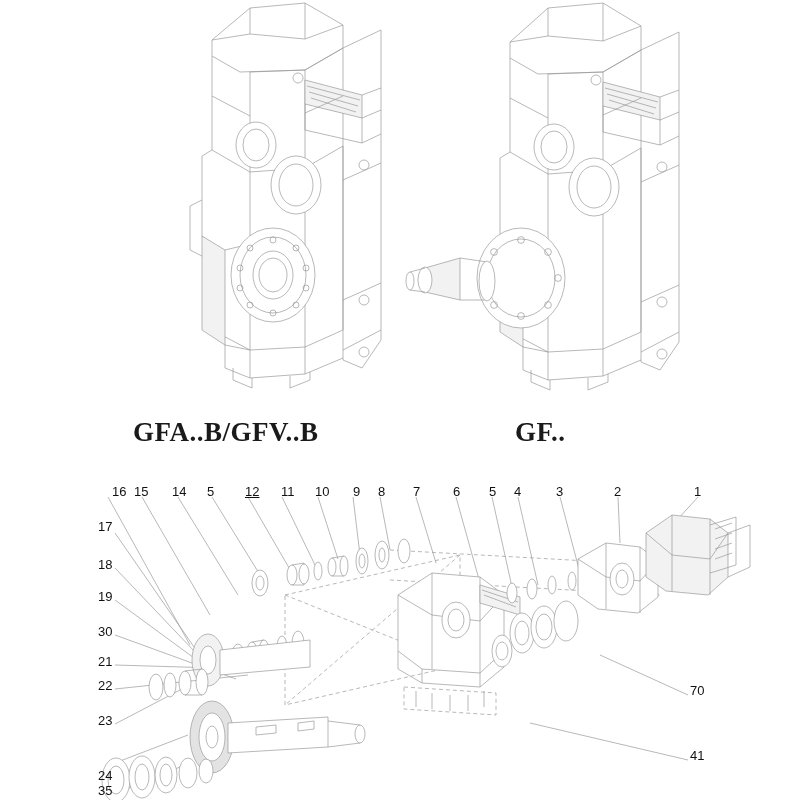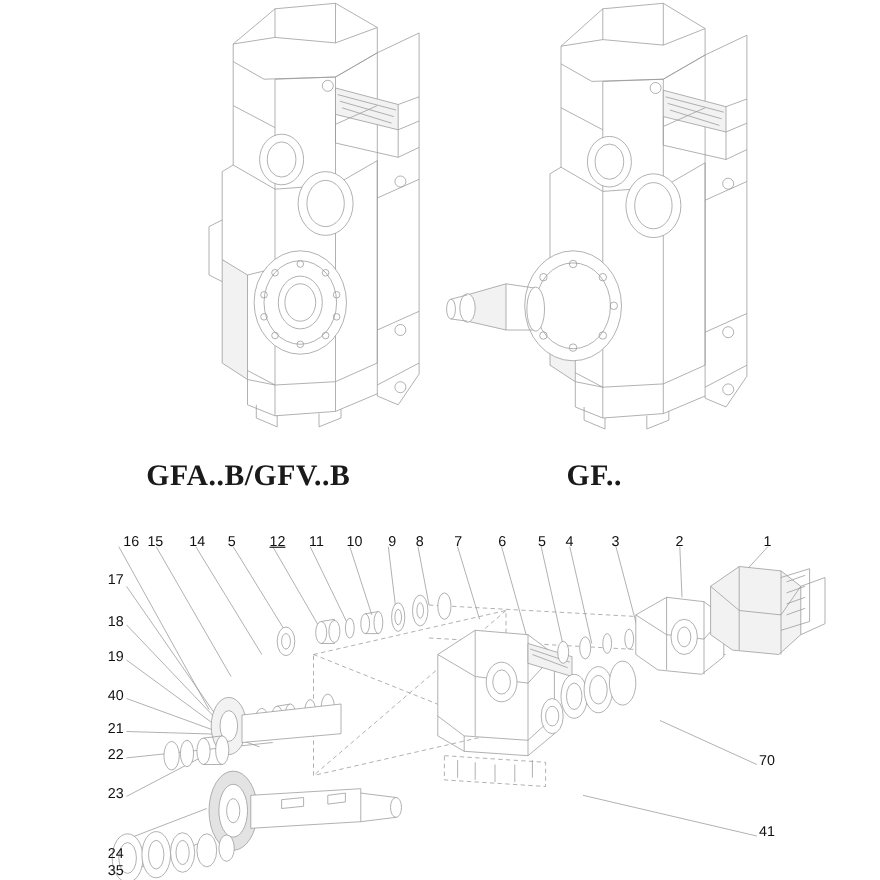--- a/index.html
+++ b/index.html
@@ -346,21 +346,21 @@
   <div class="lbl" style="left:453px; top:484px;">6</div>
   <div class="lbl" style="left:489px; top:484px;">5</div>
   <div class="lbl" style="left:514px; top:484px;">4</div>
   <div class="lbl" style="left:556px; top:484px;">3</div>
   <div class="lbl" style="left:614px; top:484px;">2</div>
   <div class="lbl" style="left:694px; top:484px;">1</div>
 
   <div class="lbl" style="left:98px; top:519px;">17</div>
   <div class="lbl" style="left:98px; top:557px;">18</div>
   <div class="lbl" style="left:98px; top:589px;">19</div>
-  <div class="lbl" style="left:98px; top:624px;">40</div>
+  <div class="lbl" style="left:98px; top:624px;">30</div>
   <div class="lbl" style="left:98px; top:654px;">21</div>
   <div class="lbl" style="left:98px; top:678px;">22</div>
   <div class="lbl" style="left:98px; top:713px;">23</div>
   <div class="lbl" style="left:98px; top:752px;margin-top:16px;">24</div>
   <div class="lbl" style="left:98px; top:783px;">35</div>
 
   <div class="lbl" style="left:690px; top:683px;">70</div>
   <div class="lbl" style="left:690px; top:748px;">41</div>
 
 </div>

